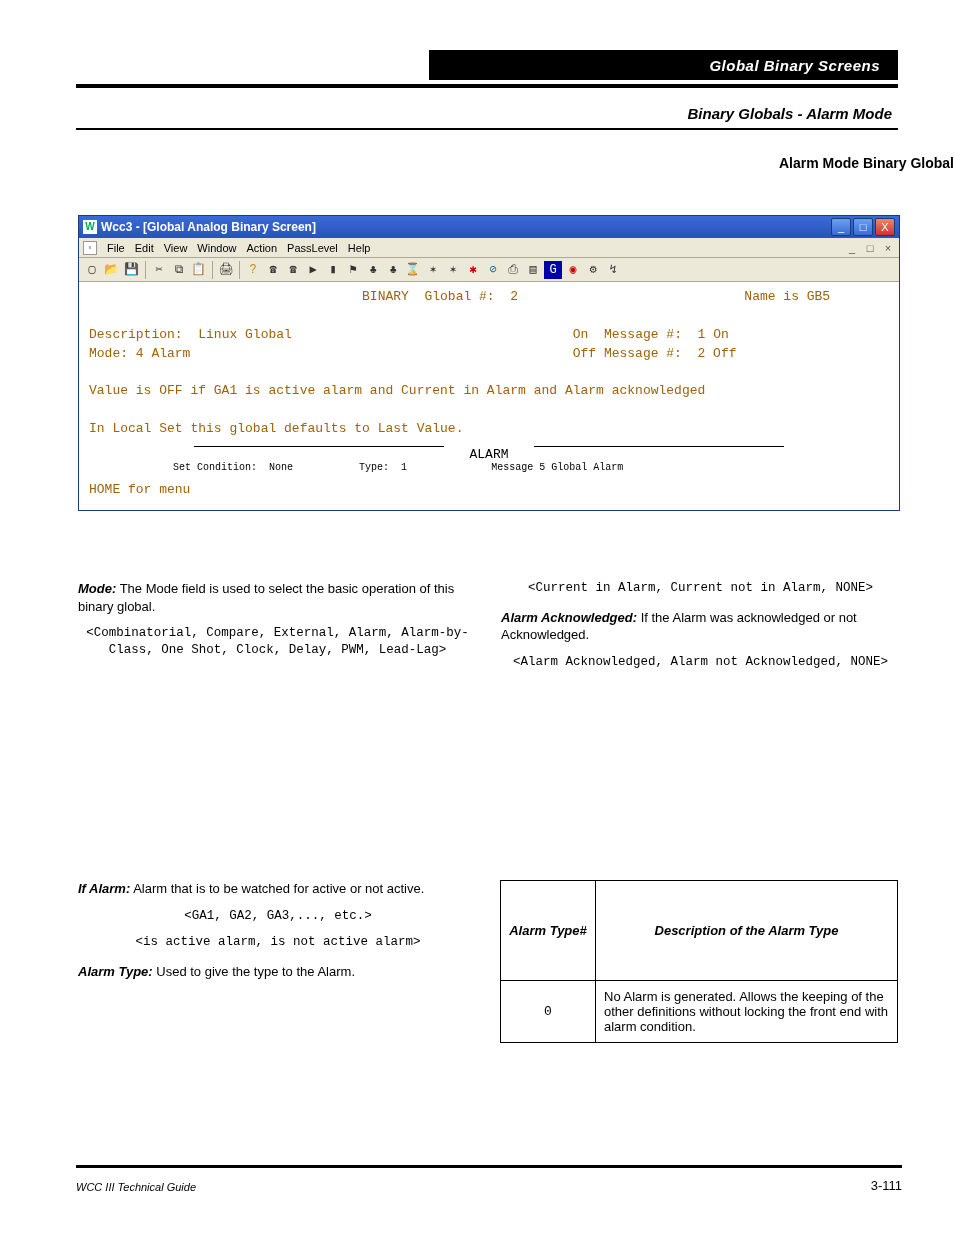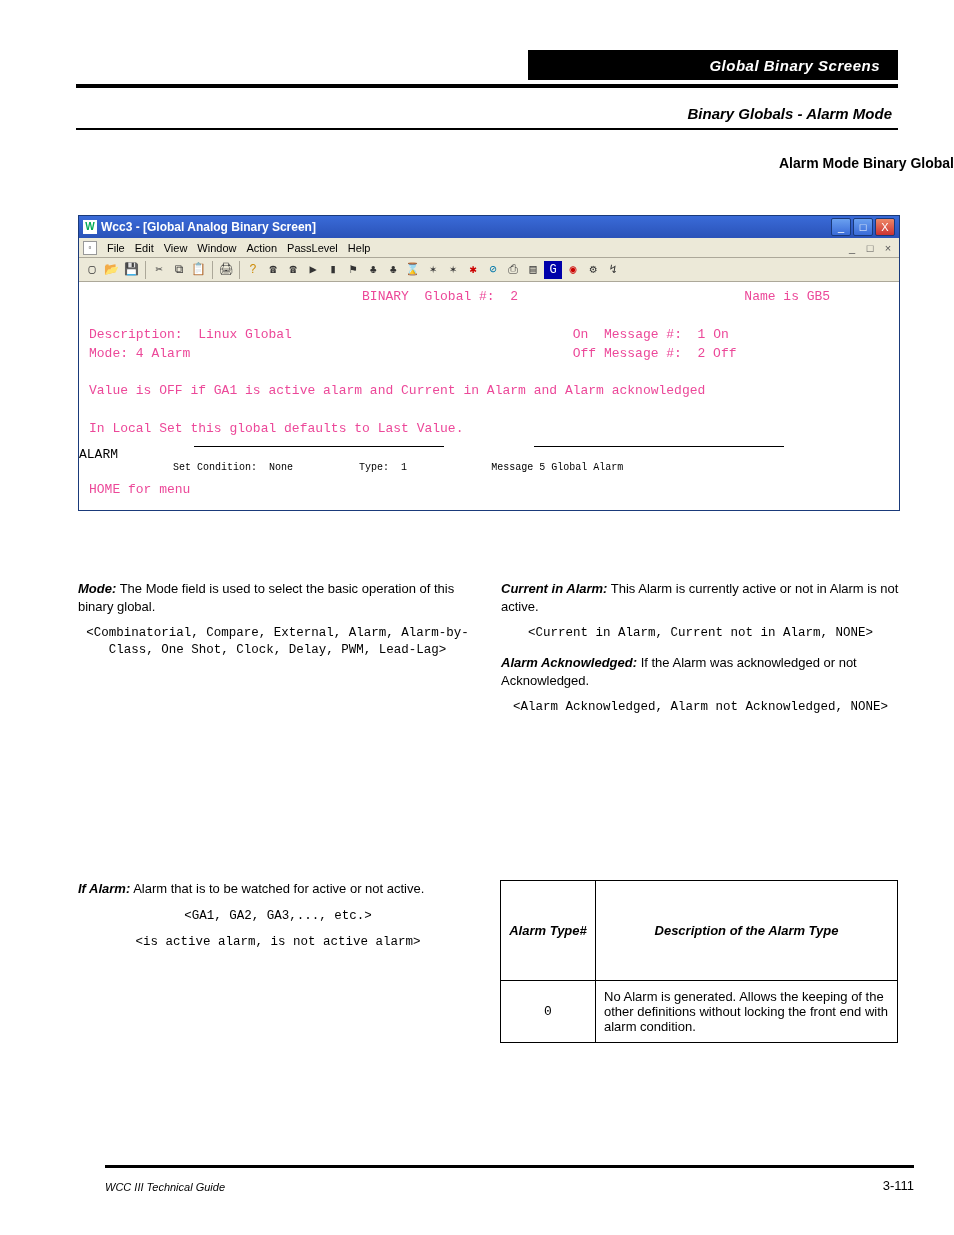--- a/index.html
+++ b/index.html
@@ -18,21 +18,21 @@
     position: absolute;
     top: 50px;
     left: 76px;
     right: 56px;
     height: 38px;
   }
   .top-banner .black-block {
     position: absolute;
     right: 0;
     top: 0;
-    width: 370px;
+    width: 469px;
     height: 30px;
     background: #000;
     color: #fff;
     display: flex;
     align-items: center;
     justify-content: flex-end;
     padding-right: 18px;
     font-style: italic;
     font-weight: bold;
     font-size: 15px;
@@ -162,30 +162,30 @@
     color: #333;
   }
   .toolsep {
     width: 1px; height: 18px;
     background: #aca899;
     margin: 0 2px;
   }
 
   .terminal-area {
     background: #fff;
-    color: #ec4899;
+    color: #a16207;
     padding: 6px 10px 10px 10px;
     font-family: 'Courier New', monospace;
     font-size: 13px;
     line-height: 1.45;
     white-space: pre;
   }
 
   .alarm-heading {
-    text-align: left;
+    text-align: center;
     font-family: 'Courier New', monospace;
     font-size: 13px;
   }
   .alarm-rules {
     display: flex;
     justify-content: center;
     gap: 90px;
     margin-top: -3px;
   }
   .alarm-rules .r {
@@ -258,30 +258,29 @@
     font-size: 13px;
     line-height: 1.35;
   }
   .left-of-table p { margin-bottom: 10px; }
 
   
   .page-footer {
     position: absolute;
     bottom: 42px;
     left: 76px;
-    right: 40px;
+    right: 52px;
     height: 28px;
     border-top: 3px solid #000;
     display: flex;
     align-items: flex-end;
     justify-content: space-between;
     font-size: 11px;
     font-style: italic;
     padding-top: 4px;
-    margin-left: 29px;
   }
   .page-footer .pn { font-style: normal; font-weight: normal; font-size: 13px; }
 </style>
 </head>
 <body>
 
 <div class="top-banner">
   <div class="black-block">
     <span>Global Binary Screens</span>
   </div>
@@ -369,32 +368,32 @@
   <div class="terminal-area" style="padding-top:8px">HOME for menu</div>
 </div>
 
 <div class="body-text">
   <div class="two-col">
     <div>
       <p><span class="fieldname">Mode:</span><span> The Mode field is used to select the basic operation of this binary global.</span></p>
       <p class="mono-center">&lt;Combinatorial, Compare, External, Alarm, Alarm-by-Class, One Shot, Clock, Delay, PWM, Lead-Lag&gt;</p>
     </div>
     <div>
-      <p><span class="fieldname">Current in Alarm:</span><span> This Alarm is currently active or not in Alarm is not active.</span></p>
       <p class="mono-center">&lt;Current in Alarm, Current not in Alarm, NONE&gt;</p>
       <p style="margin-top:12px"><span class="fieldname">Alarm Acknowledged:</span><span> If the Alarm was acknowledged or not Acknowledged.</span></p>
       <p class="mono-center">&lt;Alarm Acknowledged, Alarm not Acknowledged, NONE&gt;</p>
     </div>
   </div>
 </div>
 
 <div class="left-of-table">
   <p><span class="fieldname">If Alarm:</span><span> Alarm that is to be watched for active or not active.</span></p>
   <p class="mono-center">&lt;GA1, GA2, GA3,..., etc.&gt;</p>
   <p class="mono-center">&lt;is active alarm, is not active alarm&gt;</p>
+  <p style="margin-top:12px"><span class="fieldname">Alarm Type:</span><span> Used to give the type to the Alarm.</span></p>
 </div>
 
 <table class="alarm-type-table">
   <tbody>
       <tr>
     <th>Alarm Type#</th>
     <th>Description of the Alarm Type</th>
   </tr>
   <tr>
     <td class="num">0</td>

